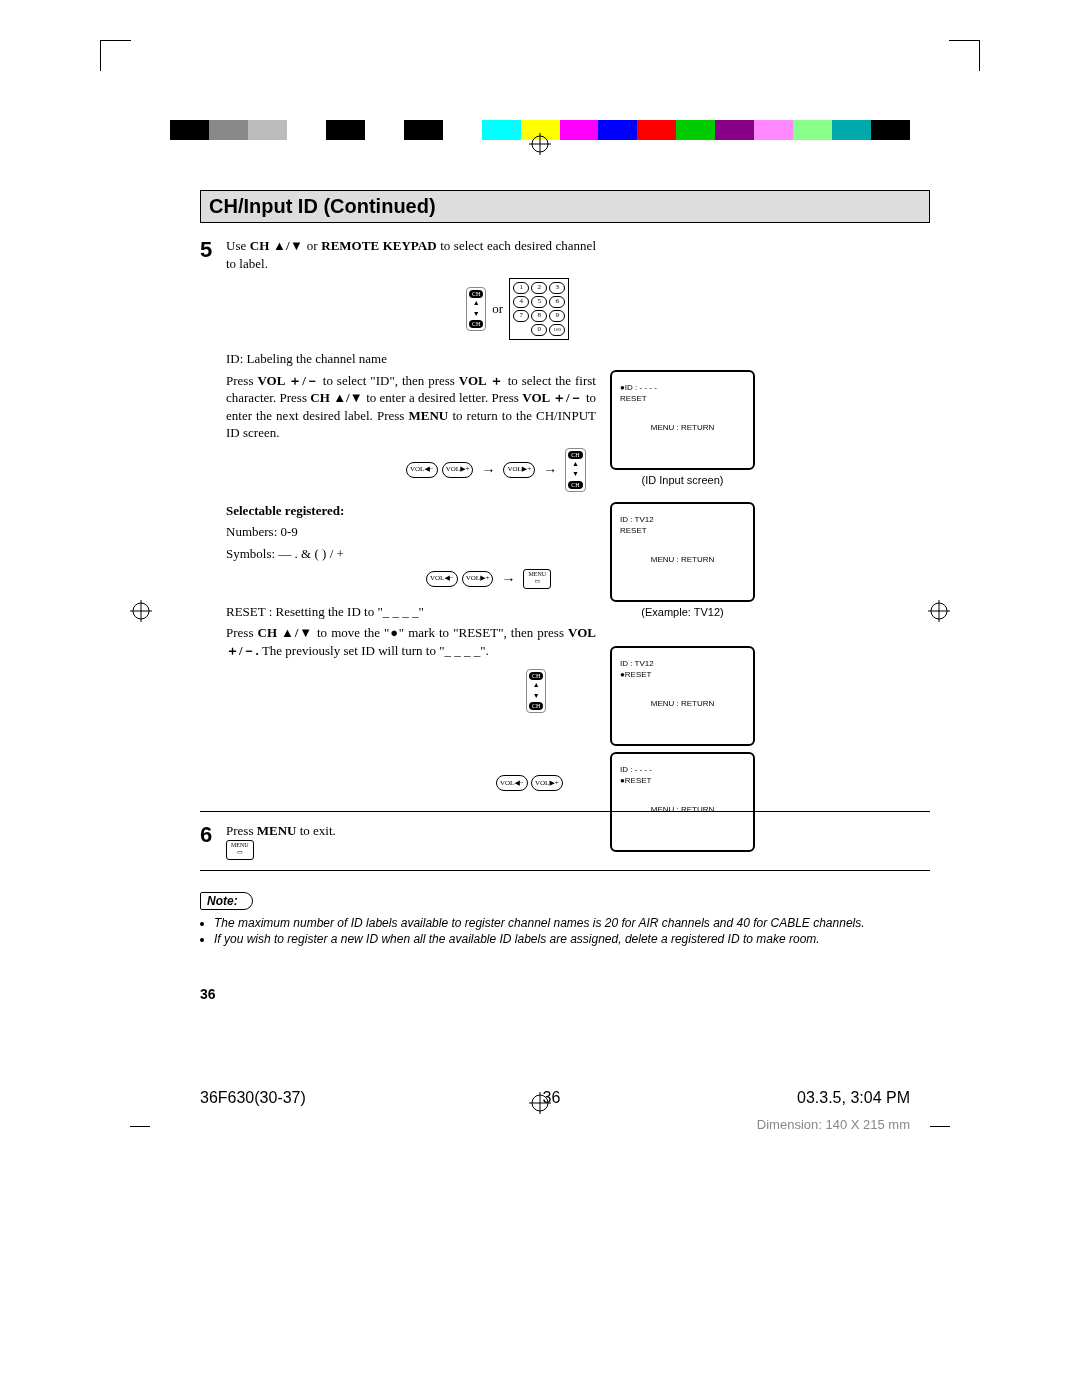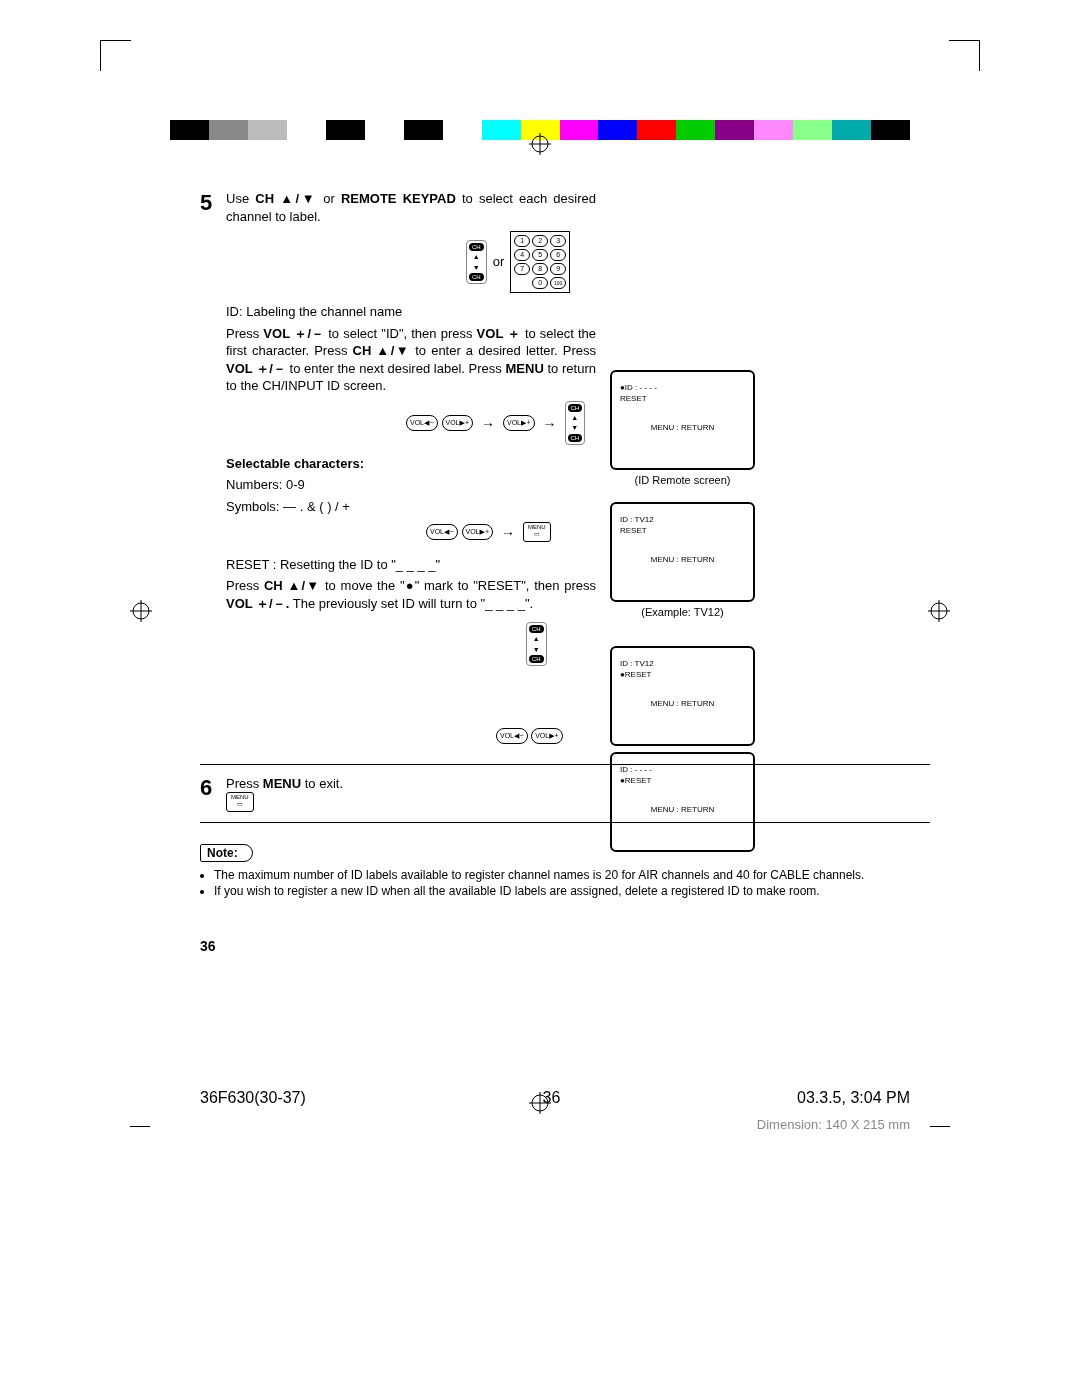--- a/index.html
+++ b/index.html
@@ -16,21 +16,21 @@
   .colorbar{position:absolute;top:120px;left:170px;right:170px;height:20px;display:flex;}
   .colorbar div{flex:1;height:100%;}
   
   .regmark{position:absolute;width:22px;height:22px;}
   .regmark svg{width:100%;height:100%;}
   
   .content{position:absolute;top:190px;left:200px;width:730px;}
   .section-title{border:1px solid #000;background:#ddd;padding:4px 8px;font-size:20px;font-weight:bold;margin-bottom:14px;}
   .step{display:flex;margin-bottom:8px;}
   .step-num{font-size:22px;font-weight:bold;width:26px;flex-shrink:0;}
-  .step-body{font-size:13px;line-height:1.35;flex:1;text-align:justify;}
+  .step-body{font-size:13px;line-height:1.35;flex:1;text-align:justify;font-family:Liberation Serif, serif;}
   .step-body p{margin:0 0 4px 0;}
   b{font-weight:bold;}
   
   .keypad{display:inline-grid;grid-template-columns:repeat(3,16px);grid-auto-rows:12px;gap:2px;border:1px solid #000;padding:3px;vertical-align:middle;}
   .keypad span{border:1px solid #000;border-radius:7px;font-size:7px;display:flex;align-items:center;justify-content:center;}
   
   .volbtn{display:inline-flex;align-items:center;border:1px solid #000;border-radius:10px;font-size:7px;padding:0 3px;height:14px;vertical-align:middle;}
   .volbtn .tri{font-size:7px;}
   .arrow{font-size:14px;vertical-align:middle;margin:0 4px;}
   .menu-btn{display:inline-block;border:1px solid #000;border-radius:3px;font-size:6px;padding:1px 4px 3px;vertical-align:middle;text-align:center;line-height:7px;}
@@ -102,20 +102,21 @@
   </div>
   <div class="regmark side-reg-r">
     <svg viewBox="0 0 22 22">
         <circle cx="11" cy="11" r="8" fill="none" stroke="#000"></circle>
         <line x1="11" y1="0" x2="11" y2="22" stroke="#000"></line>
         <line x1="0" y1="11" x2="22" y2="11" stroke="#000"></line>
       </svg>
   </div>
 
   <div class="content">
+    <div class="section-title">CH/Input ID (Continued)</div>
 
     <div class="step">
       <div class="step-num">5</div>
       <div class="step-body" style="width:370px;flex:0 0 370px;">
         <p>
           <span>Use </span><b>CH ▲/▼</b><span> or </span><b>REMOTE KEYPAD</b><span> to select each desired channel to label.</span>
         </p>
 
         <div class="icon-row">
           <span class="chblock">
@@ -165,21 +166,21 @@
             </span>
           <span class="arrow">→</span>
           <span class="chblock">
             <span style="font-size:6px;background:#000;color:#fff;border-radius:6px;padding:0 3px;">CH</span>
             <span style="font-size:7px;">▲</span>
             <span style="font-size:7px;">▼</span>
             <span style="font-size:6px;background:#000;color:#fff;border-radius:6px;padding:0 3px;">CH</span>
           </span>
         </div>
 
-        <p style="margin-top:10px;"><b>Selectable characters:</b></p>
+        <p style="margin-top:10px;"><b>Selectable registered:</b></p>
         <p>Numbers: 0-9</p>
         <p>Symbols: —  .  &amp;  (  )  /  +</p>
 
         <div class="icon-row3" style="margin-left:200px;">
           <span class="volbtn">
               <span>VOL</span>
               <span class="tri">◀</span>
               <span>−</span>
             </span>
           <span class="volbtn">
@@ -225,38 +226,38 @@
     <div class="step">
       <div class="step-num">6</div>
       <div class="step-body" style="display:flex;align-items:flex-start;justify-content:space-between;flex-direction:column;">
         <span><span>Press </span><b>MENU</b><span> to exit.</span></span>
         <span class="menu-btn" style="margin-right:340px;"><span style="display:block;font-size:6px;">MENU</span>▭</span>
       </div>
     </div>
 
     <hr class="hr">
 
-    <div style="margin-top:20px;">
+    <div style="margin-top:20px;font-style:italic;">
       <span class="note-tag">Note:</span>
       <ul class="note-list" id="notes">
           <li>The maximum number of ID labels available to register channel names is 20 for AIR channels and 40 for CABLE channels.</li>
           <li>If you wish to register a new ID when all the available ID labels are assigned, delete a registered ID to make room.</li>
         </ul>
     </div>
 
     <div class="page-num">36</div>
   </div>
 
   <div class="osd-col">
     <div class="osd">
       <div>●ID     : - - - -</div>
       <div>  RESET</div>
       <div style="margin-top:18px;text-align:center;">MENU : RETURN</div>
     </div>
-    <div class="osd-label">(ID Remote screen)</div>
+    <div class="osd-label">(ID Input screen)</div>
 
     <div class="osd">
       <div>  ID     : TV12</div>
       <div>  RESET</div>
       <div style="margin-top:18px;text-align:center;">MENU : RETURN</div>
     </div>
     <div class="osd-label">(Example: TV12)</div>
 
     <div class="osd" style="margin-top:28px;">
       <div>  ID     : TV12</div>

